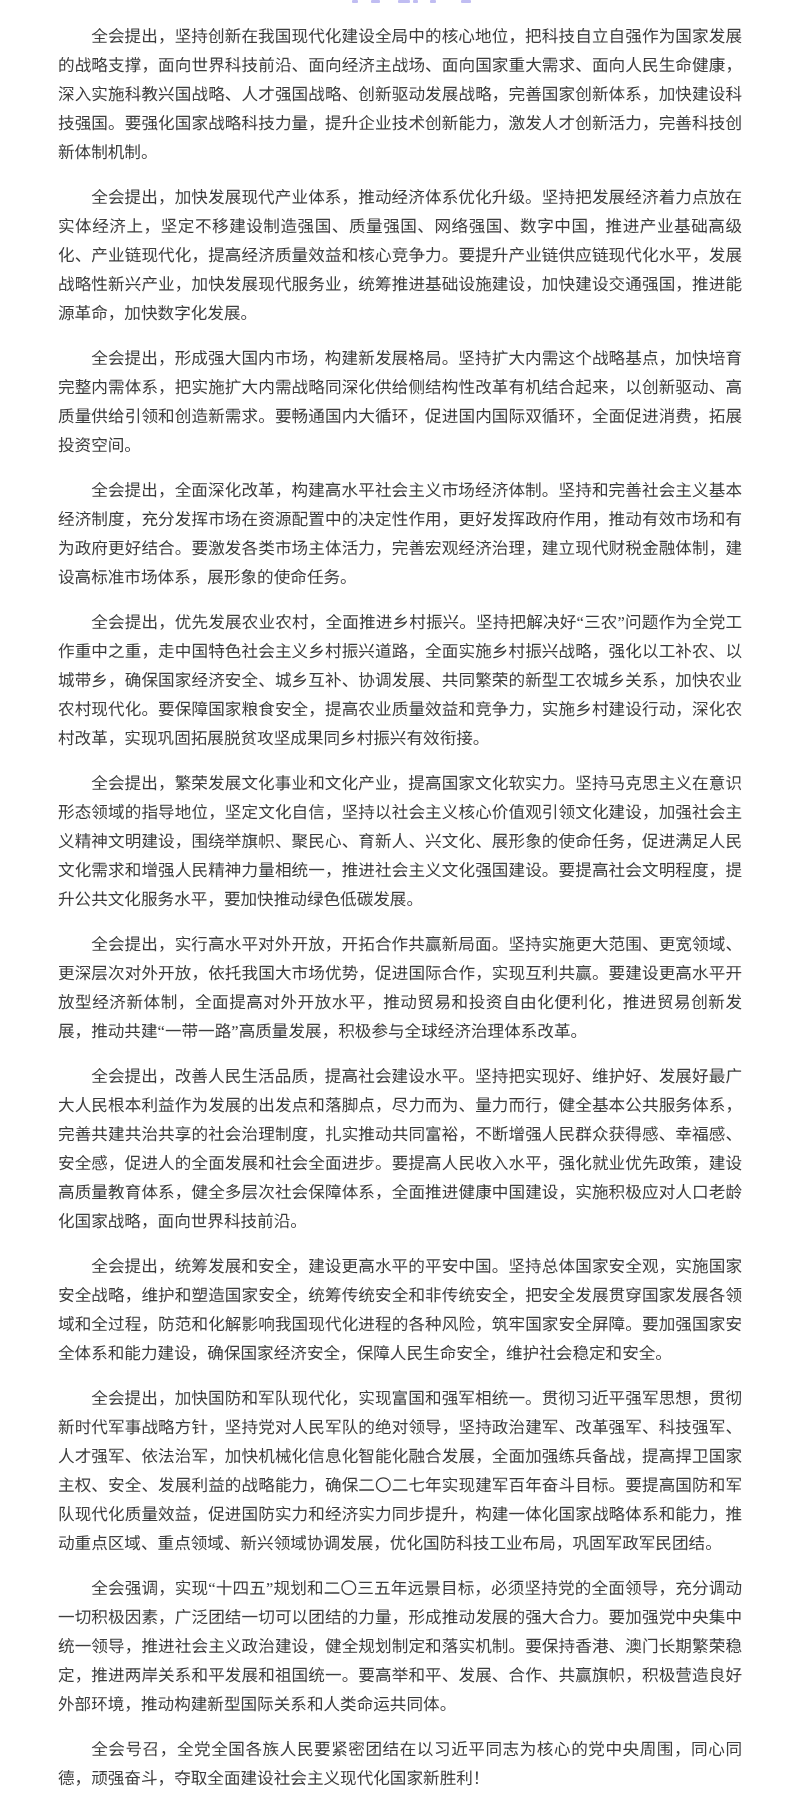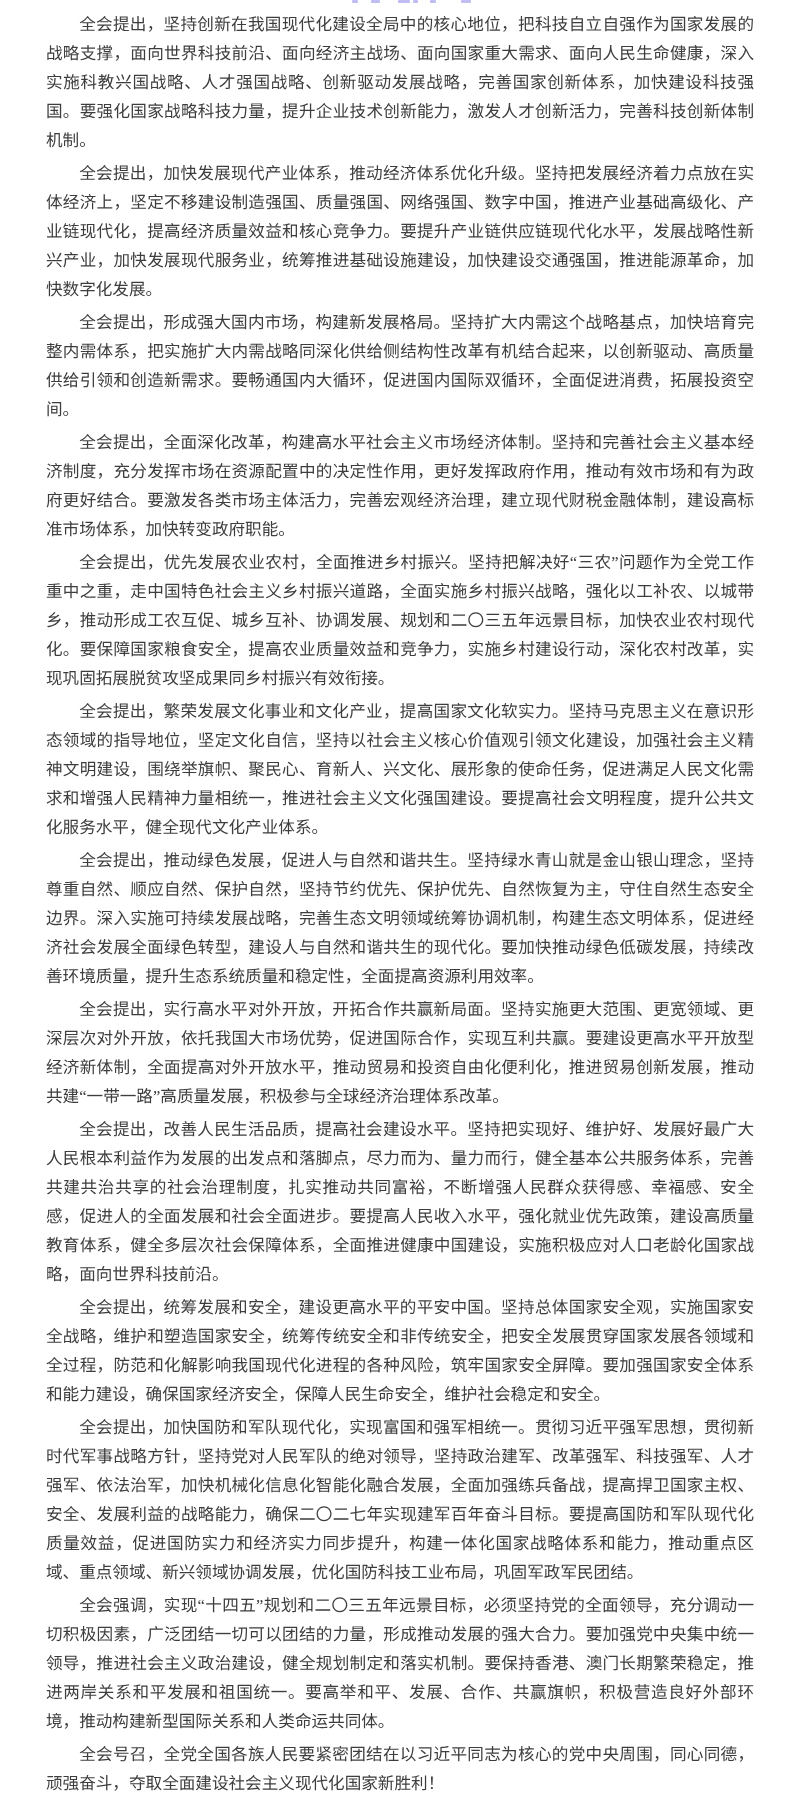--- a/index.html
+++ b/index.html
@@ -36,21 +36,21 @@
     padding-top: 6px;
     font-family: "Liberation Serif", "DejaVu Serif", serif;
     font-size: 16.6px;
     line-height: 29px;
     color: #3d3d3d;
     text-align: justify;
     text-justify: inter-ideograph;
     word-break: break-all;
   }
   .doc p {
-    margin: 4px;
+    margin: 16px;
     padding: 0;
     text-indent: 2em;
   }
 </style>
 </head>
 <body style="background: rgb(255, 255, 255);">
 
 <div class="remnant-strip">
   <i style="left: 352px; width: 6px; background: rgb(140, 134, 232);"></i>
   <i style="left: 371px; width: 9px; background: rgb(140, 134, 232);"></i>
@@ -58,24 +58,23 @@
   <i style="left: 413px; width: 5px; background: rgb(140, 134, 232);"></i>
   <i style="left: 430px; width: 6px; background: rgb(140, 134, 232);"></i>
   <i style="left: 461px; width: 10px; background: rgb(140, 134, 232);"></i>
 </div>
 
 <main class="doc" style="color: rgb(61, 61, 61);">
   <div id="para-container">
       <p>全会提出，坚持创新在我国现代化建设全局中的核心地位，把科技自立自强作为国家发展的战略支撑，面向世界科技前沿、面向经济主战场、面向国家重大需求、面向人民生命健康，深入实施科教兴国战略、人才强国战略、创新驱动发展战略，完善国家创新体系，加快建设科技强国。要强化国家战略科技力量，提升企业技术创新能力，激发人才创新活力，完善科技创新体制机制。</p>
       <p>全会提出，加快发展现代产业体系，推动经济体系优化升级。坚持把发展经济着力点放在实体经济上，坚定不移建设制造强国、质量强国、网络强国、数字中国，推进产业基础高级化、产业链现代化，提高经济质量效益和核心竞争力。要提升产业链供应链现代化水平，发展战略性新兴产业，加快发展现代服务业，统筹推进基础设施建设，加快建设交通强国，推进能源革命，加快数字化发展。</p>
       <p>全会提出，形成强大国内市场，构建新发展格局。坚持扩大内需这个战略基点，加快培育完整内需体系，把实施扩大内需战略同深化供给侧结构性改革有机结合起来，以创新驱动、高质量供给引领和创造新需求。要畅通国内大循环，促进国内国际双循环，全面促进消费，拓展投资空间。</p>
-      <p>全会提出，全面深化改革，构建高水平社会主义市场经济体制。坚持和完善社会主义基本经济制度，充分发挥市场在资源配置中的决定性作用，更好发挥政府作用，推动有效市场和有为政府更好结合。要激发各类市场主体活力，完善宏观经济治理，建立现代财税金融体制，建设高标准市场体系，加快转变政府职能。</p>
-      <p>全会提出，优先发展农业农村，全面推进乡村振兴。坚持把解决好“三农”问题作为全党工作重中之重，走中国特色社会主义乡村振兴道路，全面实施乡村振兴战略，强化以工补农、以城带乡，推动形成工农互促、城乡互补、协调发展、规划和二〇三五年远景目标，加快农业农村现代化。要保障国家粮食安全，提高农业质量效益和竞争力，实施乡村建设行动，深化农村改革，实现巩固拓展脱贫攻坚成果同乡村振兴有效衔接。</p>
-      <p>全会提出，繁荣发展文化事业和文化产业，提高国家文化软实力。坚持马克思主义在意识形态领域的指导地位，坚定文化自信，坚持以社会主义核心价值观引领文化建设，加强社会主义精神文明建设，围绕举旗帜、聚民心、育新人、兴文化、展形象的使命任务，促进满足人民文化需求和增强人民精神力量相统一，推进社会主义文化强国建设。要提高社会文明程度，提升公共文化服务水平，健全现代文化产业体系。</p>
-      <p>全会提出，推动绿色发展，促进人与自然和谐共生。坚持绿水青山就是金山银山理念，坚持尊重自然、顺应自然、保护自然，坚持节约优先、保护优先、自然恢复为主，守住自然生态安全边界。深入实施可持续发展战略，完善生态文明领域统筹协调机制，构建生态文明体系，促进经济社会发展全面绿色转型，建设人与自然和谐共生的现代化。要加快推动绿色低碳发展，持续改善环境质量，提升生态系统质量和稳定性，全面提高资源利用效率。</p>
+      <p>全会提出，全面深化改革，构建高水平社会主义市场经济体制。坚持和完善社会主义基本经济制度，充分发挥市场在资源配置中的决定性作用，更好发挥政府作用，推动有效市场和有为政府更好结合。要激发各类市场主体活力，完善宏观经济治理，建立现代财税金融体制，建设高标准市场体系，展形象的使命任务。</p>
+      <p>全会提出，优先发展农业农村，全面推进乡村振兴。坚持把解决好“三农”问题作为全党工作重中之重，走中国特色社会主义乡村振兴道路，全面实施乡村振兴战略，强化以工补农、以城带乡，确保国家经济安全、城乡互补、协调发展、共同繁荣的新型工农城乡关系，加快农业农村现代化。要保障国家粮食安全，提高农业质量效益和竞争力，实施乡村建设行动，深化农村改革，实现巩固拓展脱贫攻坚成果同乡村振兴有效衔接。</p>
+      <p>全会提出，繁荣发展文化事业和文化产业，提高国家文化软实力。坚持马克思主义在意识形态领域的指导地位，坚定文化自信，坚持以社会主义核心价值观引领文化建设，加强社会主义精神文明建设，围绕举旗帜、聚民心、育新人、兴文化、展形象的使命任务，促进满足人民文化需求和增强人民精神力量相统一，推进社会主义文化强国建设。要提高社会文明程度，提升公共文化服务水平，要加快推动绿色低碳发展。</p>
       <p>全会提出，实行高水平对外开放，开拓合作共赢新局面。坚持实施更大范围、更宽领域、更深层次对外开放，依托我国大市场优势，促进国际合作，实现互利共赢。要建设更高水平开放型经济新体制，全面提高对外开放水平，推动贸易和投资自由化便利化，推进贸易创新发展，推动共建“一带一路”高质量发展，积极参与全球经济治理体系改革。</p>
       <p>全会提出，改善人民生活品质，提高社会建设水平。坚持把实现好、维护好、发展好最广大人民根本利益作为发展的出发点和落脚点，尽力而为、量力而行，健全基本公共服务体系，完善共建共治共享的社会治理制度，扎实推动共同富裕，不断增强人民群众获得感、幸福感、安全感，促进人的全面发展和社会全面进步。要提高人民收入水平，强化就业优先政策，建设高质量教育体系，健全多层次社会保障体系，全面推进健康中国建设，实施积极应对人口老龄化国家战略，面向世界科技前沿。</p>
       <p>全会提出，统筹发展和安全，建设更高水平的平安中国。坚持总体国家安全观，实施国家安全战略，维护和塑造国家安全，统筹传统安全和非传统安全，把安全发展贯穿国家发展各领域和全过程，防范和化解影响我国现代化进程的各种风险，筑牢国家安全屏障。要加强国家安全体系和能力建设，确保国家经济安全，保障人民生命安全，维护社会稳定和安全。</p>
       <p>全会提出，加快国防和军队现代化，实现富国和强军相统一。贯彻习近平强军思想，贯彻新时代军事战略方针，坚持党对人民军队的绝对领导，坚持政治建军、改革强军、科技强军、人才强军、依法治军，加快机械化信息化智能化融合发展，全面加强练兵备战，提高捍卫国家主权、安全、发展利益的战略能力，确保二〇二七年实现建军百年奋斗目标。要提高国防和军队现代化质量效益，促进国防实力和经济实力同步提升，构建一体化国家战略体系和能力，推动重点区域、重点领域、新兴领域协调发展，优化国防科技工业布局，巩固军政军民团结。</p>
       <p>全会强调，实现“十四五”规划和二〇三五年远景目标，必须坚持党的全面领导，充分调动一切积极因素，广泛团结一切可以团结的力量，形成推动发展的强大合力。要加强党中央集中统一领导，推进社会主义政治建设，健全规划制定和落实机制。要保持香港、澳门长期繁荣稳定，推进两岸关系和平发展和祖国统一。要高举和平、发展、合作、共赢旗帜，积极营造良好外部环境，推动构建新型国际关系和人类命运共同体。</p>
       <p>全会号召，全党全国各族人民要紧密团结在以习近平同志为核心的党中央周围，同心同德，顽强奋斗，夺取全面建设社会主义现代化国家新胜利！</p>
     </div>
 </main>
 
 </body></html>

